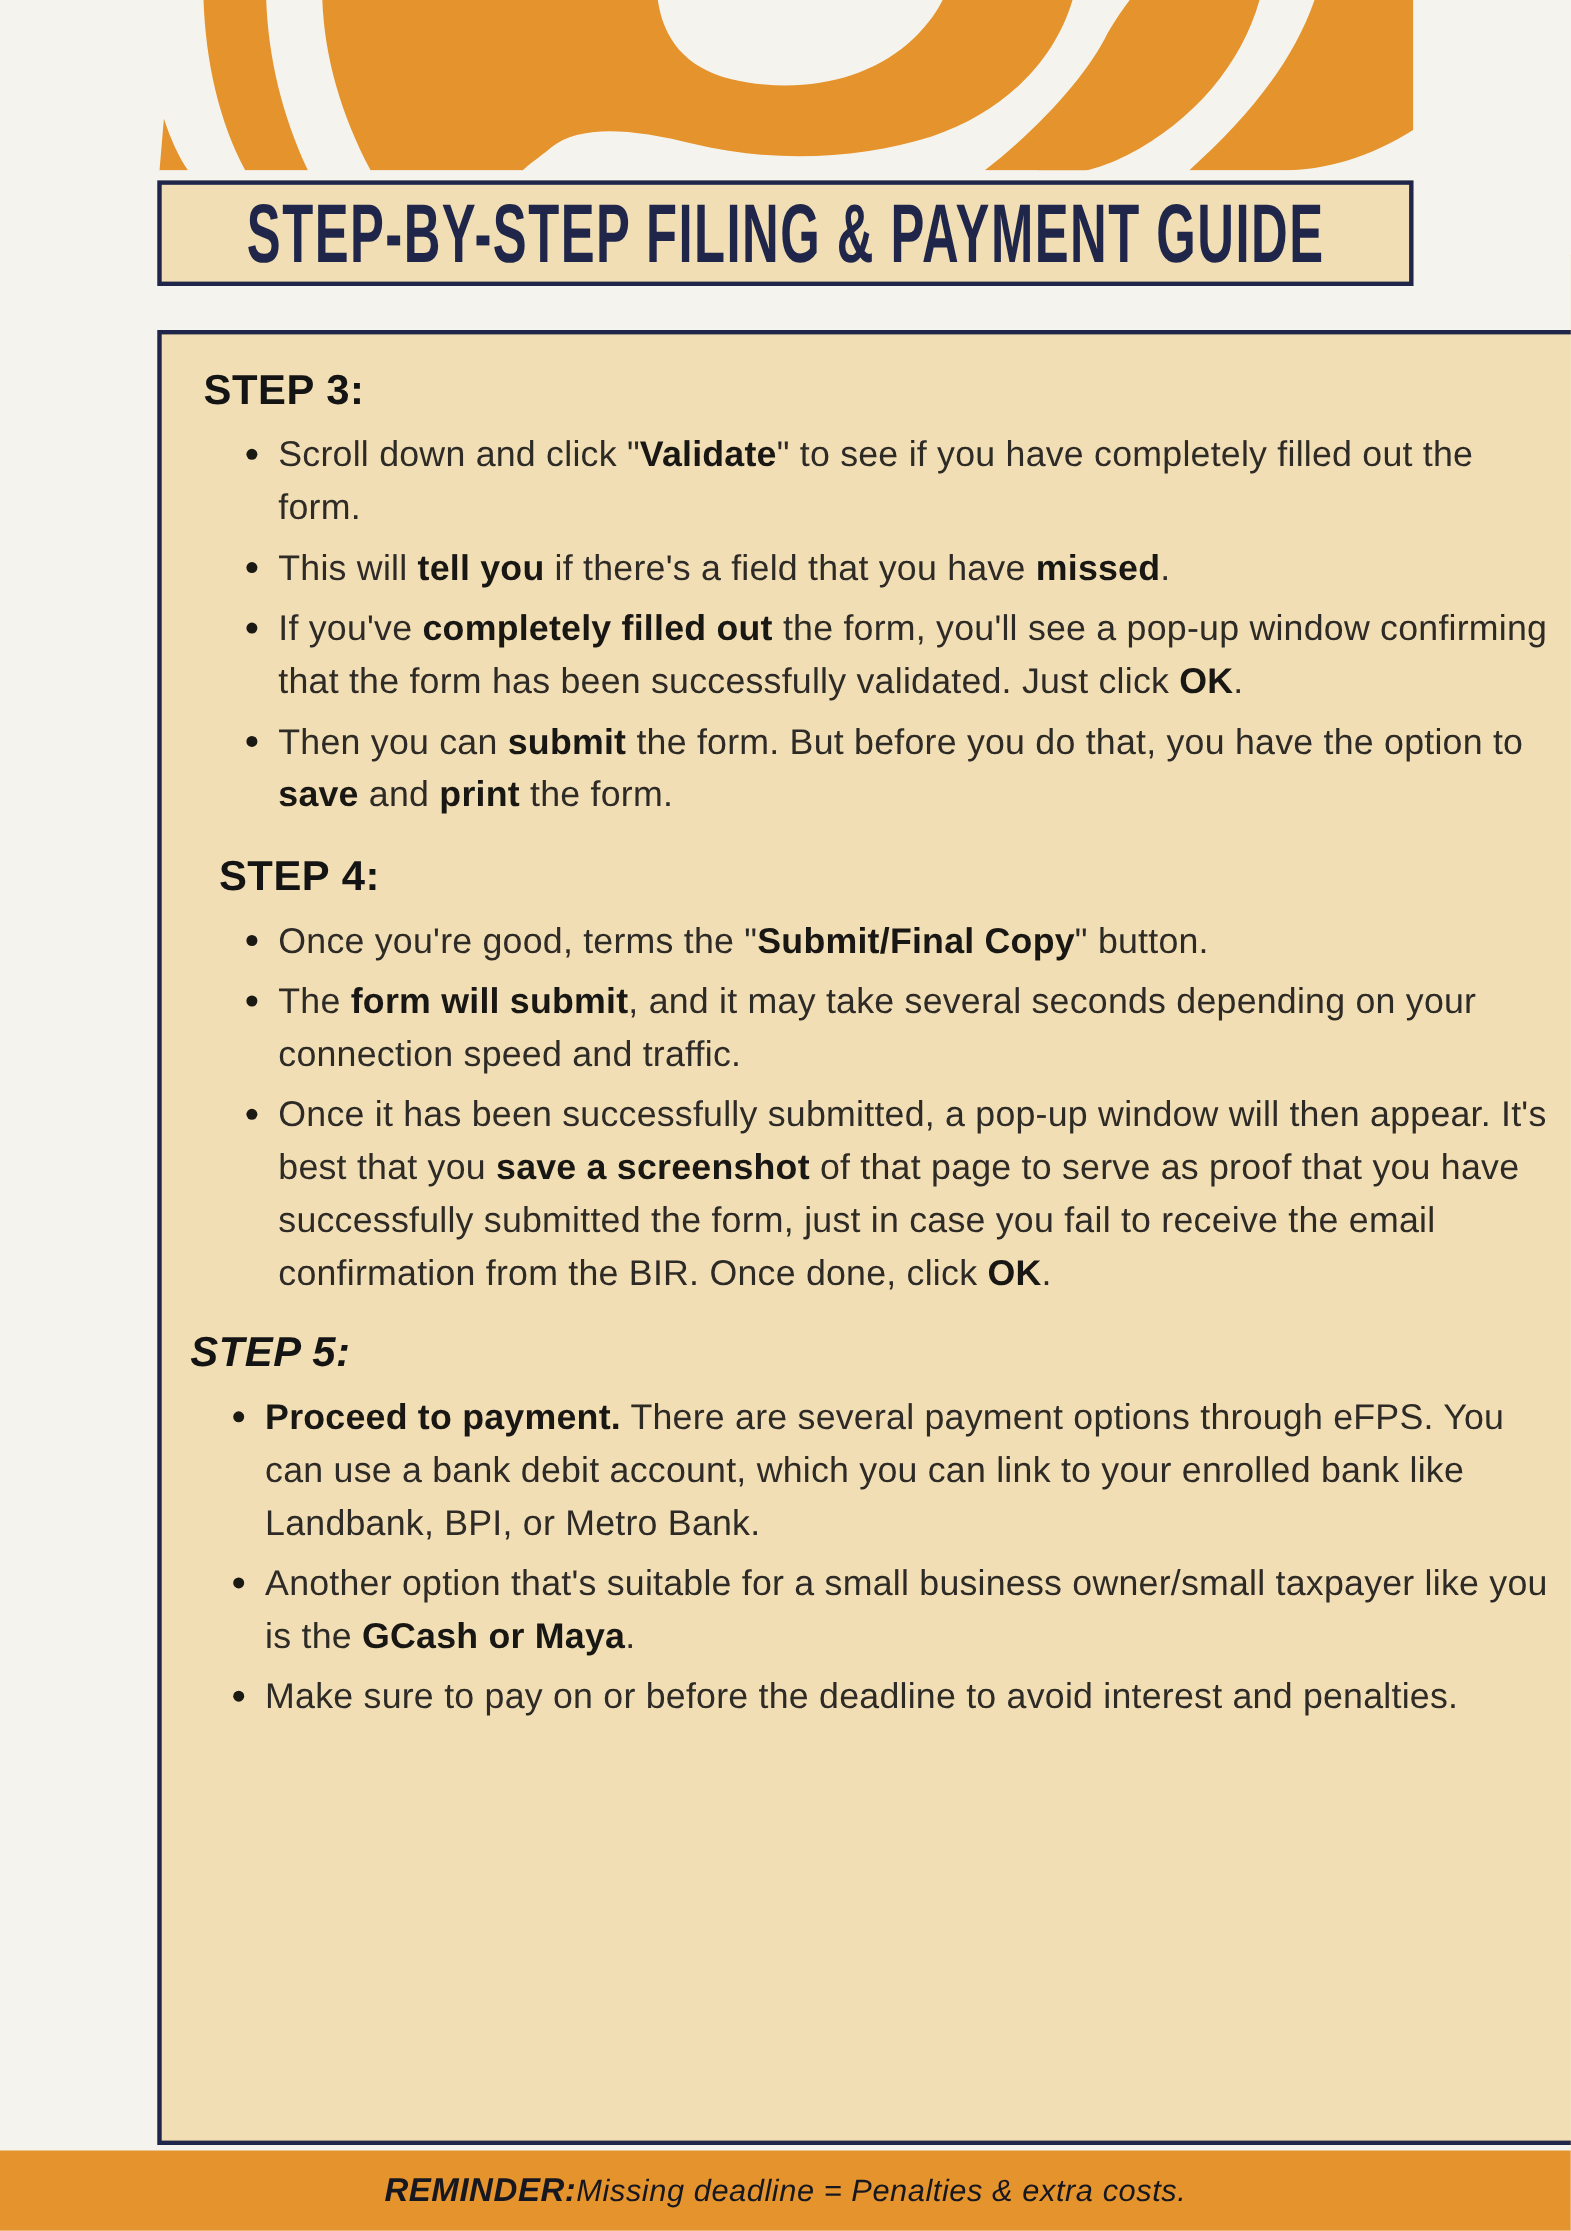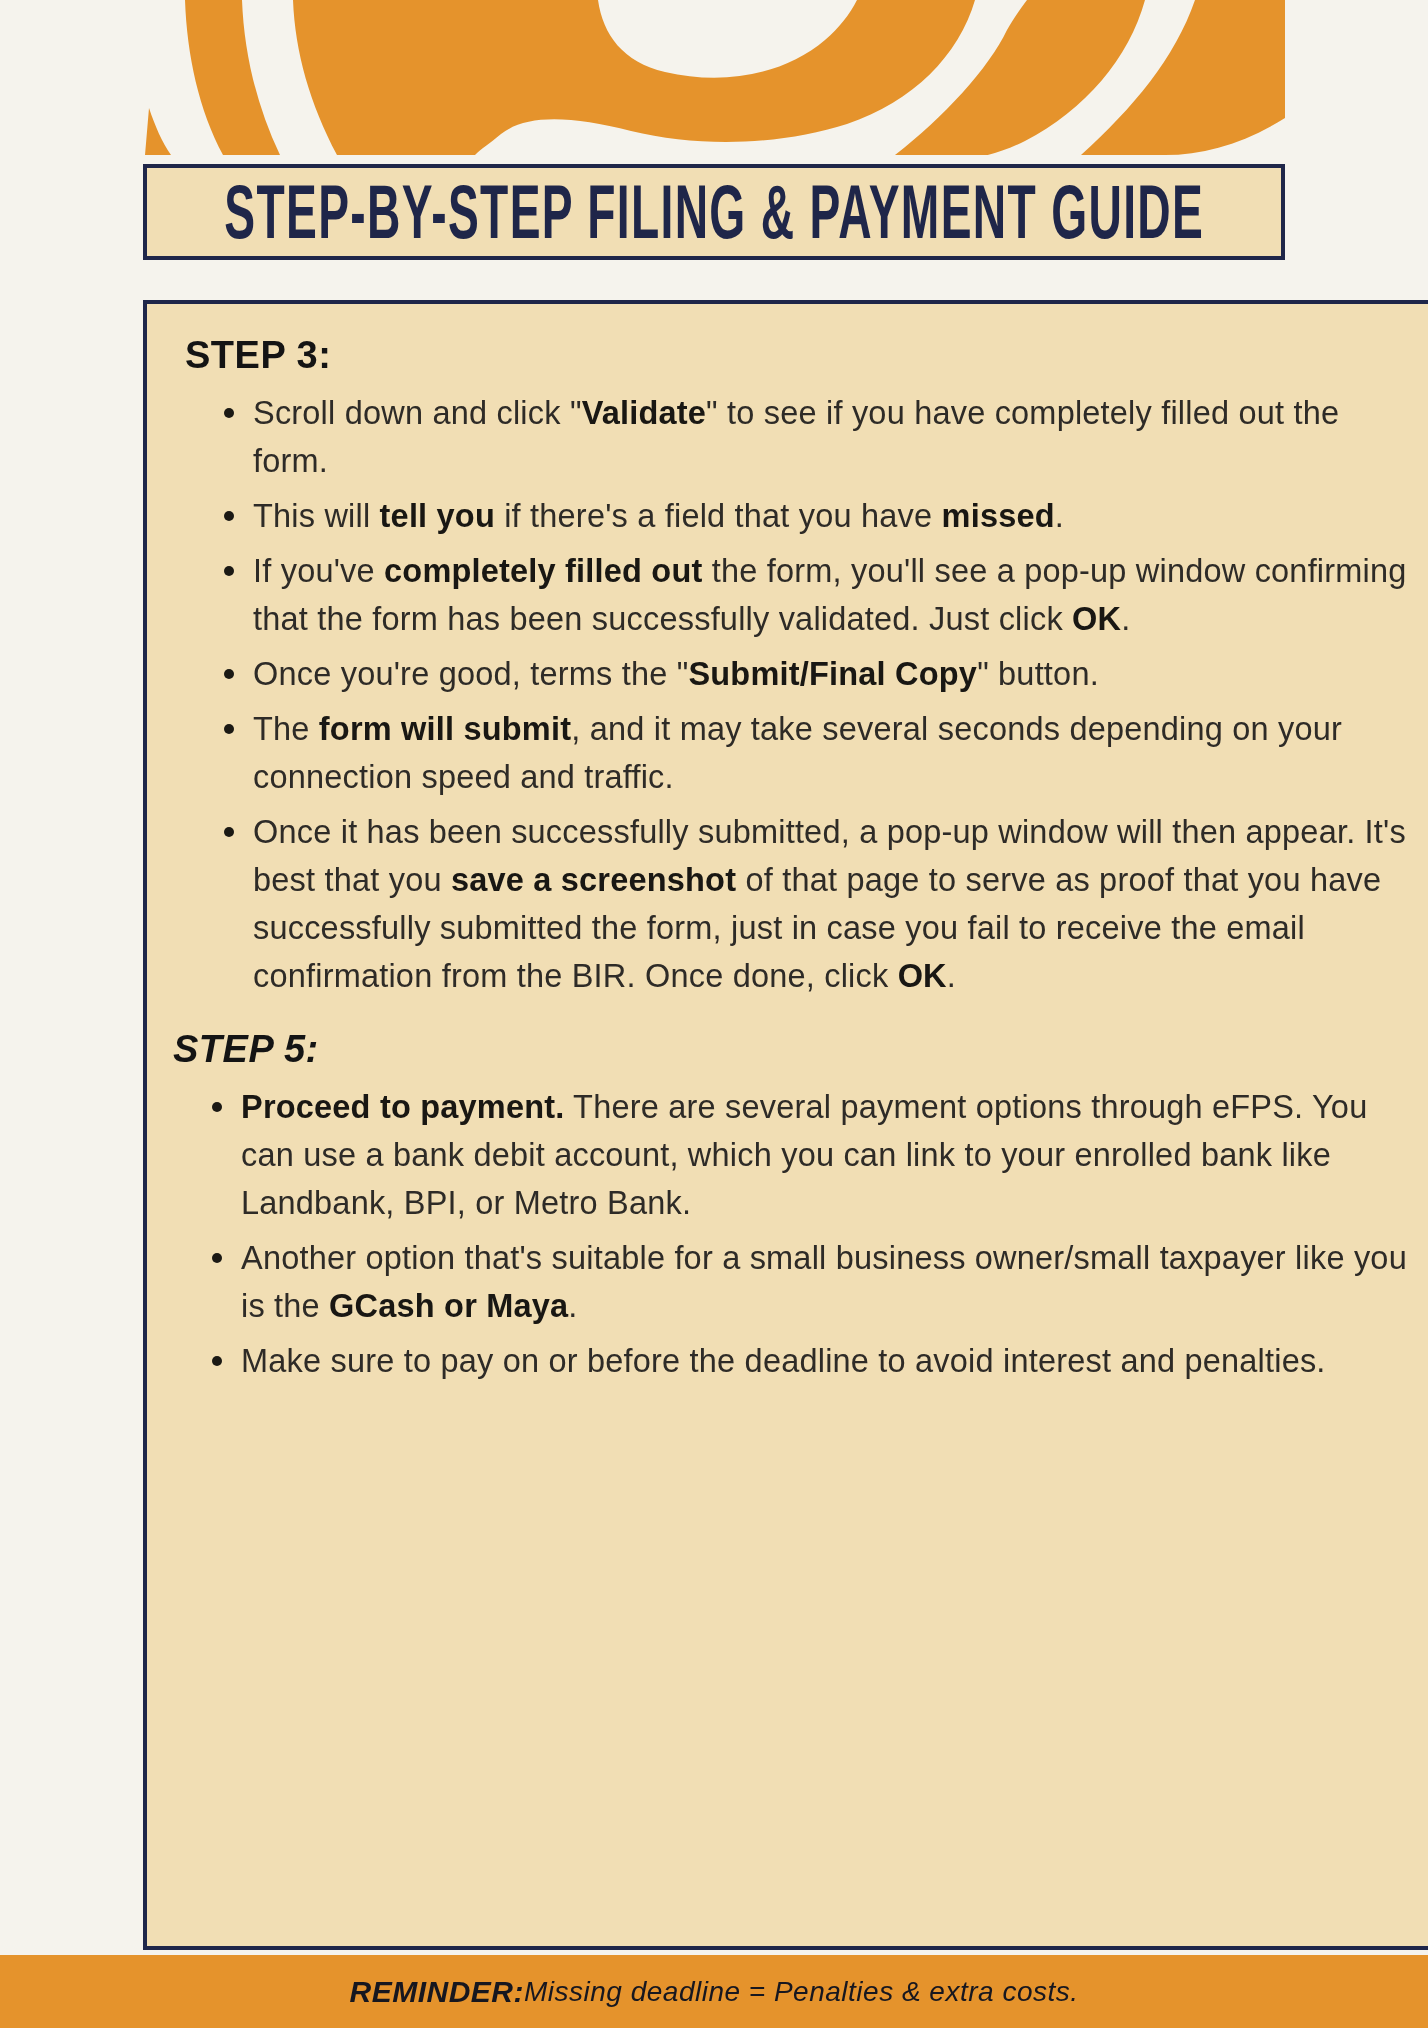--- a/index.html
+++ b/index.html
@@ -114,24 +114,26 @@
 </div>
 
 <div class="content-box">
 
   <section class="step s3">
     <h2>STEP 3:</h2>
     <ul>
         <li><span>Scroll down and click "</span><span class="b">Validate</span><span>" to see if you have completely filled out the form.</span></li>
         <li><span>This will </span><span class="b">tell you</span><span> if there's a field that you have </span><span class="b">missed</span><span>.</span></li>
         <li><span>If you've </span><span class="b">completely filled out</span><span> the form, you'll see a pop-up window confirming that the form has been successfully validated. Just click </span><span class="b">OK</span><span>.</span></li>
+        <li><span>Then you can </span><span class="b">submit</span><span> the form. But before you do that, you have the option to </span><span class="b">save</span><span> and </span><span class="b">print</span><span> the form.</span></li>
       </ul>
   </section>
 
   <section class="step s4">
+    <h2>STEP 4:</h2>
     <ul>
         <li><span>Once you're good, terms the "</span><span class="b">Submit/Final Copy</span><span>" button.</span></li>
         <li><span>The </span><span class="b">form will submit</span><span>, and it may take several seconds depending on your connection speed and traffic.</span></li>
         <li><span>Once it has been successfully submitted, a pop-up window will then appear. It's best that you </span><span class="b">save a screenshot</span><span> of that page to serve as proof that you have successfully submitted the form, just in case you fail to receive the email confirmation from the BIR. Once done, click </span><span class="b">OK</span><span>.</span></li>
       </ul>
   </section>
 
   <section class="step s5">
     <h2>STEP 5:</h2>
     <ul>

